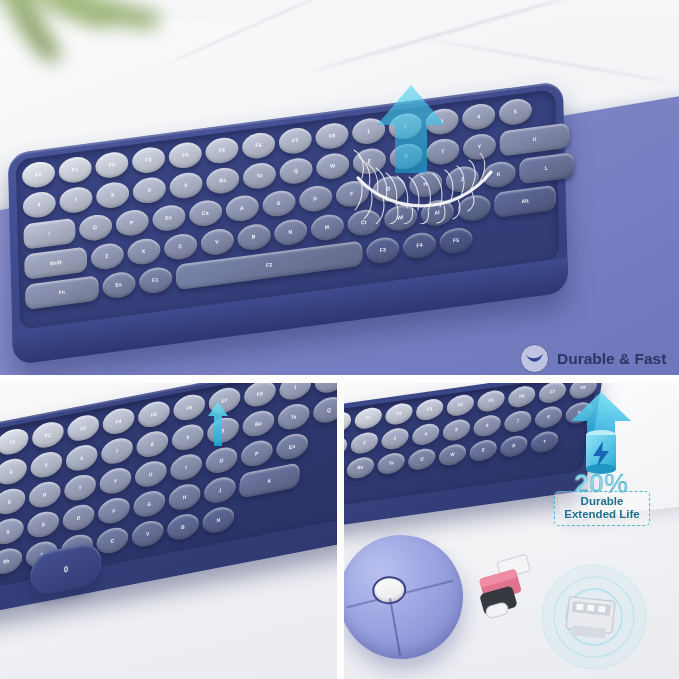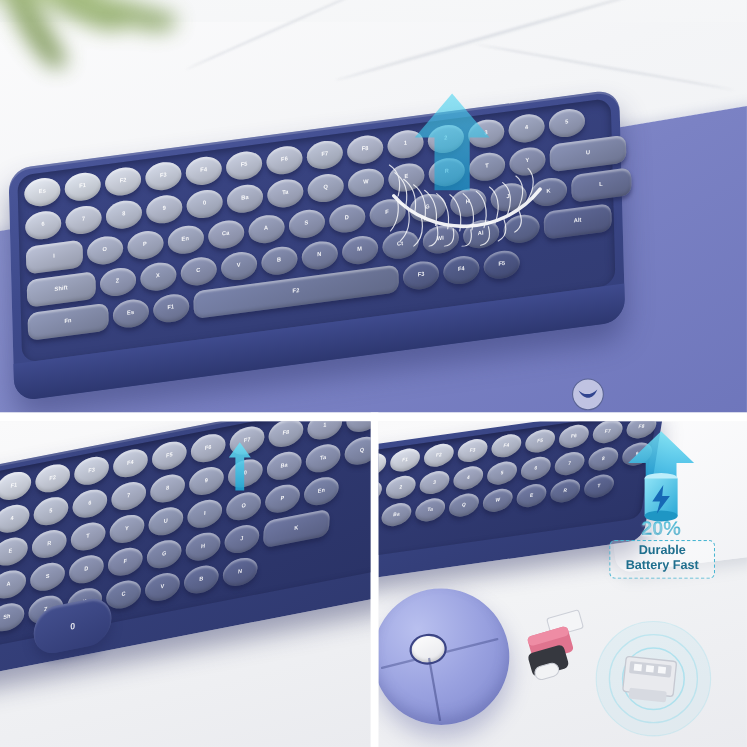--- a/index.html
+++ b/index.html
@@ -130,21 +130,21 @@
     transform:rotate(-16deg); }
   .usb-receiver { position:absolute; left:216px; top:200px; width:62px; height:56px;
     transform:rotate(6deg); }
   .signal-rings { position:absolute; left:182px; top:172px; width:136px; height:118px; }
 
   .batt-badge { position:absolute; left:192px; top:8px; width:130px; height:140px;
     z-index:22; }
   .batt-arrow { position:absolute; left:33px; top:0; width:64px; height:44px; }
   .batt-icon { position:absolute; left:42px; top:36px; width:46px; height:50px; }
   .pct { position:absolute; left:0; top:80px; width:130px; text-align:center;
-    font-size:18px; font-weight:bold; line-height:1;
+    font-size:27px; font-weight:bold; line-height:1;
     background:linear-gradient(180deg,#27b4d6 0%,#0d87b0 100%);
     -webkit-background-clip:text; background-clip:text; color:transparent;
     text-shadow:0 1px 2px rgba(255,255,255,.6); }
   .batt-box { position:absolute; left:18px; top:100px; width:96px; padding:3px 4px 4px;
     border:1.4px dashed #49b6d2; border-radius:5px; text-align:center;
     font-size:11.5px; line-height:1.12; color:#1f6f8e; font-weight:bold;
     background:rgba(255,255,255,.34); }
 
   
   .flabel { position:absolute; display:flex; align-items:center; gap:8px; z-index:45; }
@@ -288,20 +288,21 @@
         </g>
       </g>
     </svg>
 
     <div class="flabel fl-durable">
       <span class="fl-icon">
         <svg width="19" height="13" viewBox="0 0 19 13">
           <path d="M1 3 C6 12 14 12 18 2 C13 7 6 8 1 3 Z" fill="#31458f"></path>
         </svg>
       </span>
+      <span class="fl-text">Durable &amp; Fast</span>
     </div>
   </div>
 
   <div class="divider-h"></div>
   <div class="divider-v"></div>
 
   <div class="panel pL">
     <div class="panel-bg"></div>
 
     <div class="kb2">
@@ -459,19 +460,19 @@
         </linearGradient>
           </defs>
         <ellipse cx="23" cy="8" rx="15" ry="5" fill="#bdeefb"></ellipse>
         <rect x="8" y="8" width="30" height="34" fill="url(#btg)"></rect>
         <ellipse cx="23" cy="42" rx="15" ry="5" fill="#1f96c4"></ellipse>
         <path d="M25 14 L15 29 L22 29 L19 40 L31 24 L24 24 Z" fill="#1668b5"></path>
       </svg>
       <div class="pct">20%</div>
       <div class="batt-box">
         <div>Durable</div>
-        <div>Battery Fast</div>
+        <div>Extended Life</div>
       </div>
     </div>
 
   </div>
 
 </div>
 
 </body></html>

